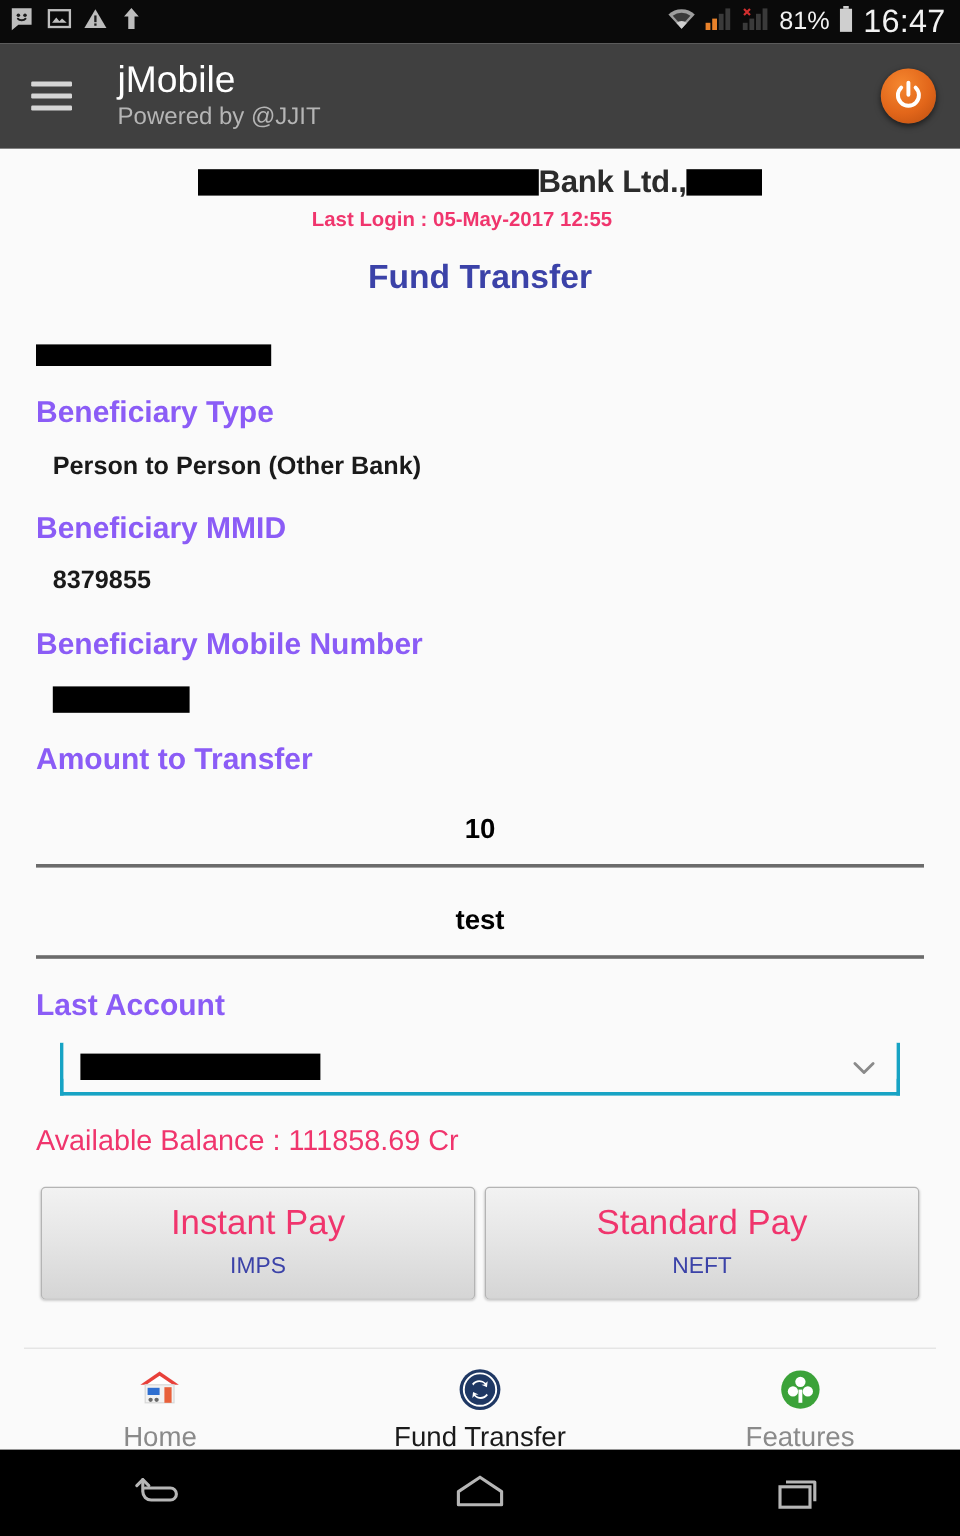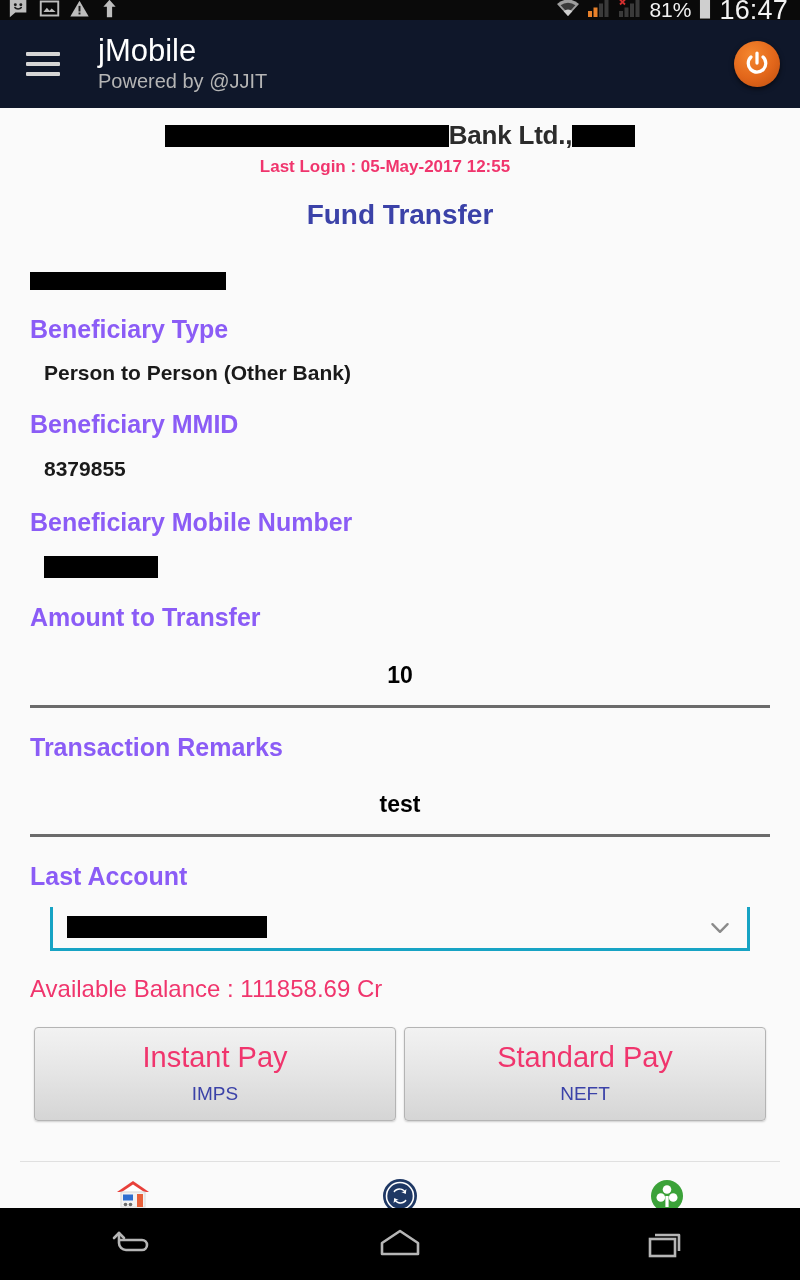--- a/index.html
+++ b/index.html
@@ -6,31 +6,31 @@
   html, body {
     width:800px; height:1280px;
     font-family:"Liberation Sans", sans-serif;
     background:#fafafa;
     overflow:hidden;
   }
   .phone { position:relative; width:800px; height:1280px; background:#fafafa; }
 
   
   .statusbar {
-    height:20px; background:#0a0a0a; display:flex; align-items:center;
+    height:36px; background:#0a0a0a; display:flex; align-items:center;
     padding:0 12px 0 8px; color:#cfcfcf;
   }
   .sb-left { display:flex; align-items:center; gap:9px; }
   .sb-right { margin-left:auto; display:flex; align-items:center; gap:7px; }
   .sb-text { font-size:27px; color:#f2f2f2; letter-spacing:0.2px; }
   .sb-pct { font-size:21px; color:#f2f2f2; }
 
   
   .appbar {
-    height:88px; background:#0f172a; display:flex; align-items:center;
+    height:88px; background:#404040; display:flex; align-items:center;
     padding:0 20px 0 26px; position:relative;
   }
   .hamburger { width:34px; display:flex; flex-direction:column; gap:6px; cursor:pointer; }
   .hamburger span { display:block; height:4px; background:#d6d6d6; border-radius:1px; }
   .titles { margin-left:38px; }
   .app-title { color:#ffffff; font-size:31px; font-weight:400; line-height:1.05; }
   .app-sub { color:#b5b5b5; font-size:20px; font-weight:400; margin-top:3px; }
   .powerbtn {
     margin-left:auto; width:46px; height:46px; border-radius:50%;
     background:radial-gradient(circle at 38% 30%, #f5872f 0%, #e2661a 55%, #b94d10 100%);
@@ -245,21 +245,20 @@
 
       <div class="field" style="margin-top:26px;">
         <div class="label">Amount to Transfer</div>
         <div class="input-line" style="margin-top:30px;">
           <div class="input-val">10</div>
           <div class="underline"></div>
         </div>
       </div>
 
       <div class="field" style="margin-top:26px;">
-        <div class="label">Transaction Remarks</div>
         <div class="input-line" style="margin-top:30px;">
           <div class="input-val">test</div>
           <div class="underline"></div>
         </div>
       </div>
 
       <div class="field" style="margin-top:26px;">
         <div class="label">Last Account</div>
         <div class="spinner-wrap">
           <div class="spinner">

